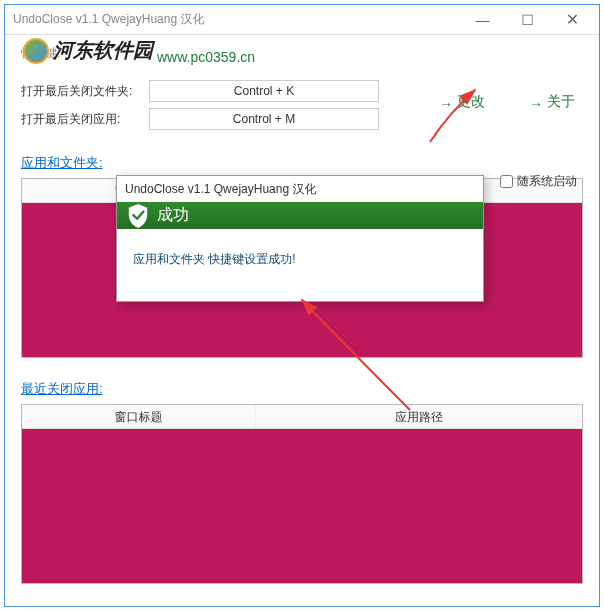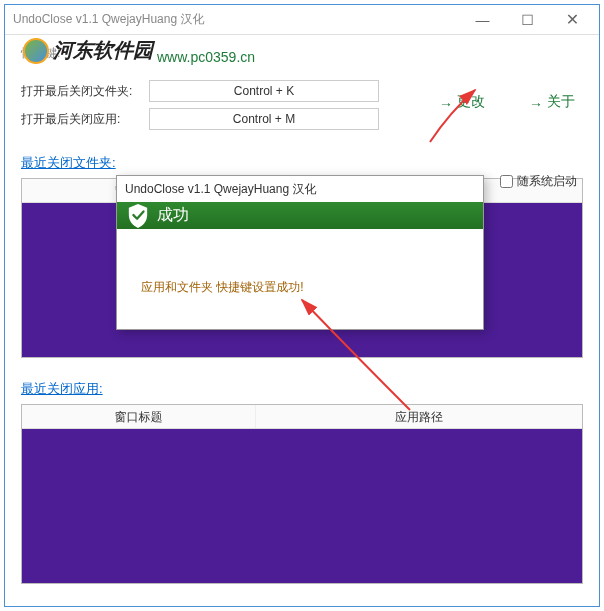--- a/index.html
+++ b/index.html
@@ -91,21 +91,21 @@
       position: absolute;
       right: 22px;
       top: 138px;
       display: flex; align-items: center;
       color: #333;
     }
     .startup-row input { margin-right: 4px; }
     .table-wrap {
       border: 1px solid #bbb;
       height: 180px;
-      background: #4c1d95;
+      background: #be185d;
       overflow: hidden;
     }
     .table-wrap2 { height: 180px; }
     .thead {
       display: flex;
       height: 24px;
       border-bottom: 1px solid #ddd;
       background: #fafafa;
     }
     .th {
@@ -140,24 +140,23 @@
       padding: 8px 10px;
       height: 27px;
     }
     .shield {
       width: 22px; height: 26px; margin-right: 8px;
       position: relative;
     }
     .shield svg { width: 100%; height: 100%; }
     .modal-success { font-size: 16px; color: #fff; }
     .modal-body {
-      padding: 22px 24px 14px;
-      font-size: 12px; color: #a16207;
+      padding: 22px 16px 14px;
+      font-size: 12px; color: #0c4a6e;
       height: 72px;
-      margin-top: 28px;
     }
     .modal-footer {
       display: flex; justify-content: flex-end;
       padding: 6px 10px 10px;
     }
     .ok-btn {
       border: 1px solid #0066cc;
       background: #e5e5e5;
       padding: 2px 22px;
       font-size: 12px;
@@ -201,21 +200,21 @@
       <span class="link-btn">
         <span class="arrow">→</span>
         <span>更改</span>
       </span>
       <span class="link-btn">
         <span class="arrow">→</span>
         <span>关于</span>
       </span>
     </div>
 
-    <a class="section-title">最近关闭文件夹:</a>
+    <a class="section-title">应用和文件夹:</a>
 
     <div class="startup-row">
       <input type="checkbox" style="">
       <span>随系统启动</span>
     </div>
 
     <div class="table-wrap">
       <div class="thead">
         <div class="th">窗口标题</div>
         <div class="th">文件夹路径</div>

